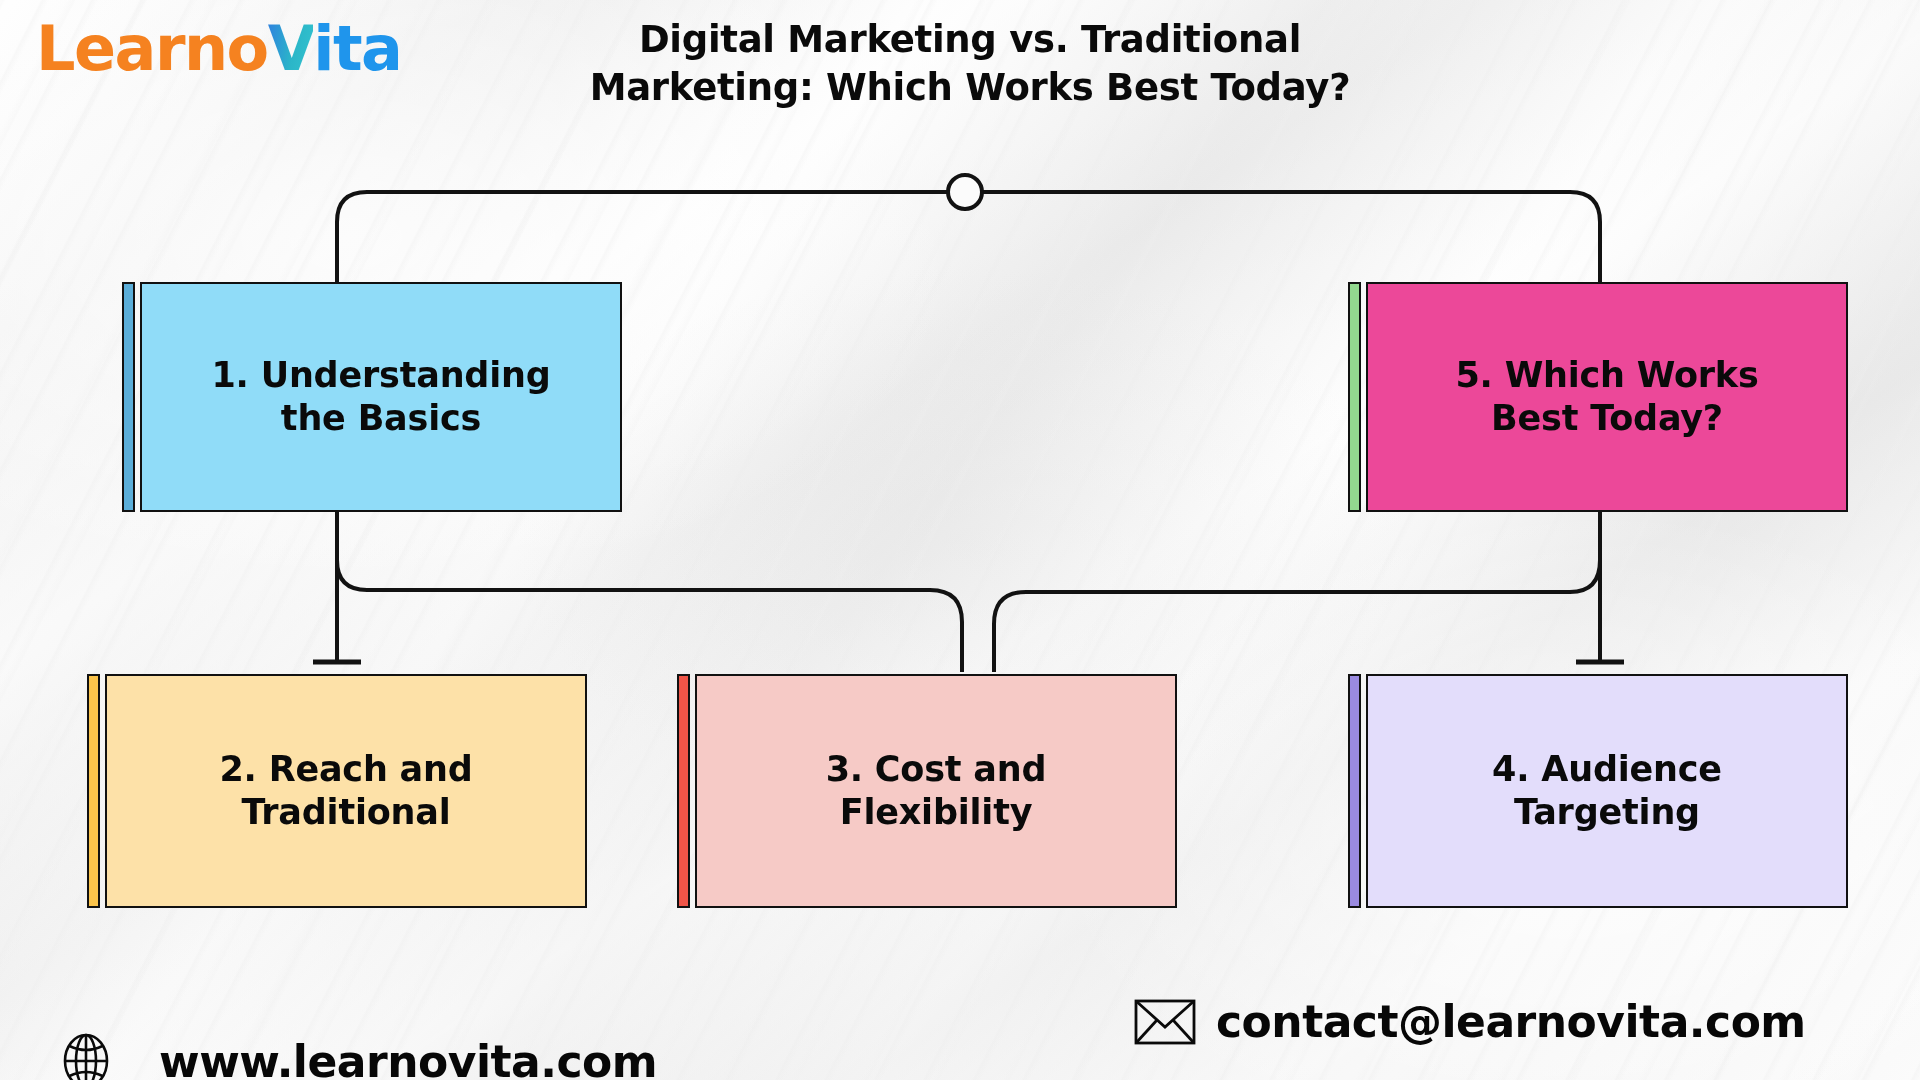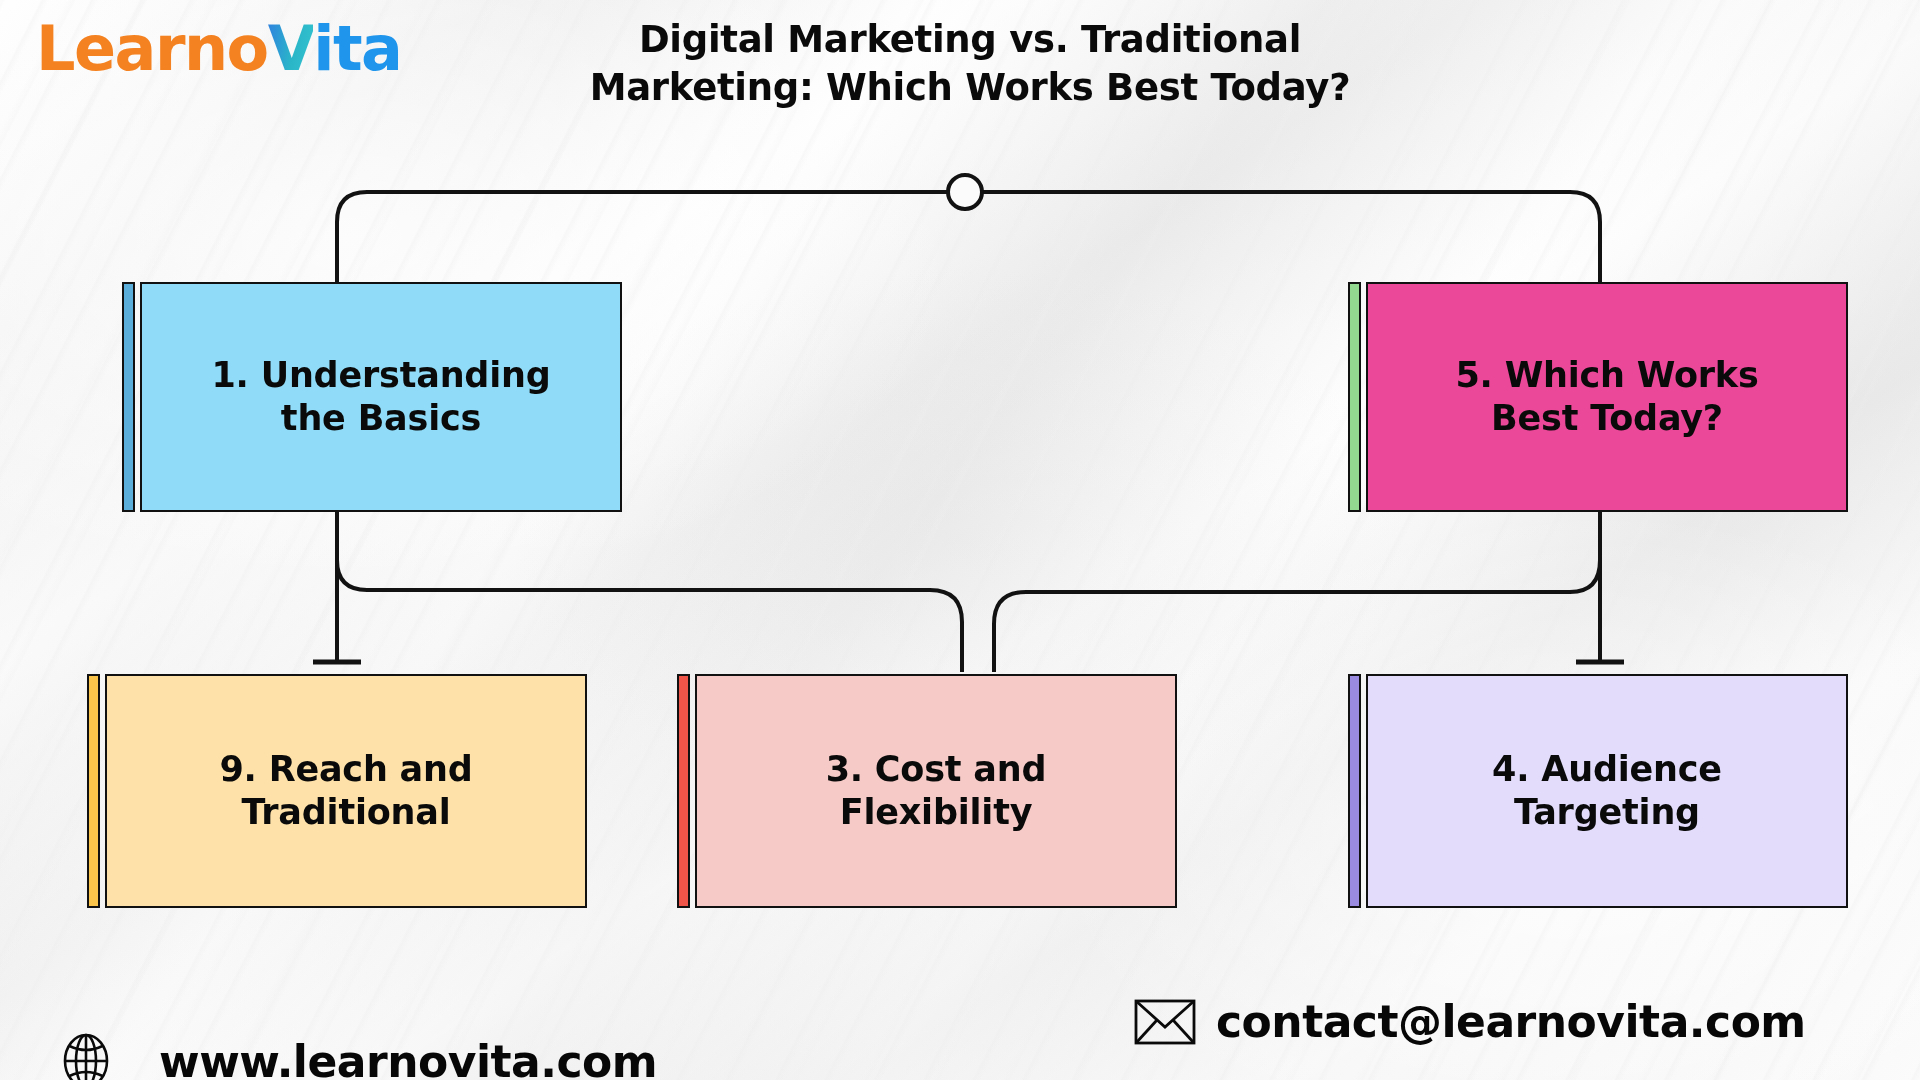--- a/index.html
+++ b/index.html
@@ -204,21 +204,21 @@
         <div>5. Which Works</div>
         <div>Best Today?</div>
       </div>
     </div>
   </div>
 
   <div class="node" id="n2" style="left:87px; top:674px; width:500px; height:234px;">
     <div class="accent" style="background:#FBC44B;"></div>
     <div class="body" style="background:#FDE1A8;">
       <div class="label">
-        <div>9. Reach and</div>
+        <div>2. Reach and</div>
         <div>Traditional</div>
       </div>
     </div>
   </div>
 
   <div class="node" id="n3" style="left:677px; top:674px; width:500px; height:234px;">
     <div class="accent" style="background:#EF5548;"></div>
     <div class="body" style="background:#F6CAC6;">
       <div class="label">
         <div>3. Cost and</div>

